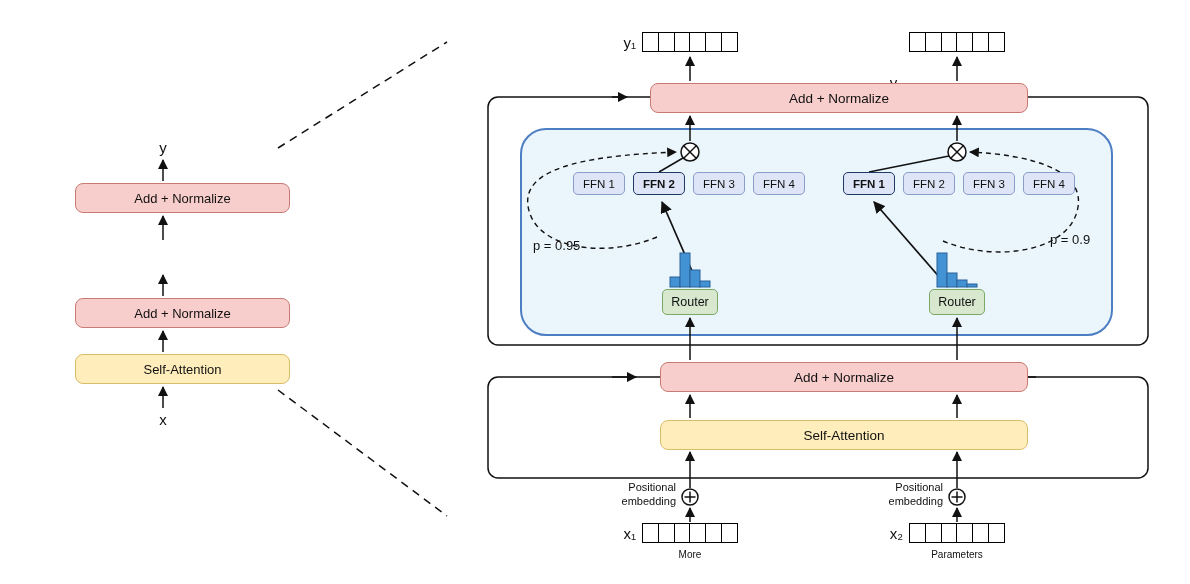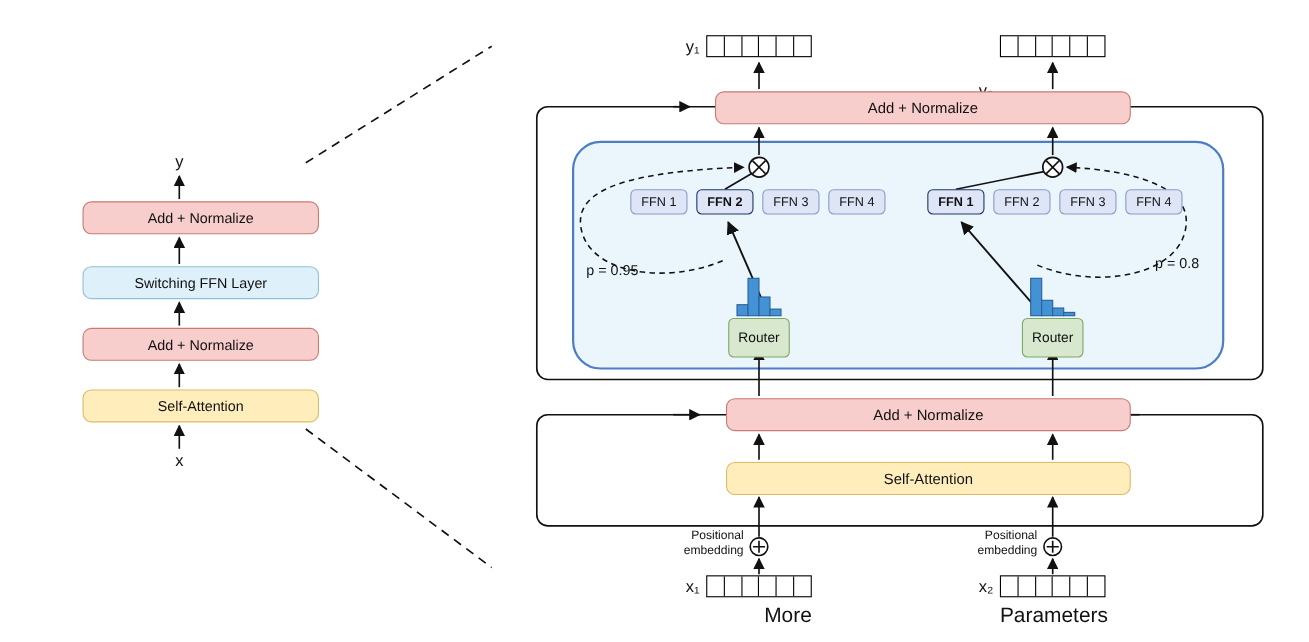--- a/index.html
+++ b/index.html
@@ -15,35 +15,35 @@
 
   .container-box { position:absolute; border:2.6px solid var(--container-stroke);
                    background:var(--container-fill); border-radius:26px; }
 
   .ffn-row { position:absolute; display:flex; gap:8px; }
   .ffn { width:52px; height:23px; display:flex; align-items:center; justify-content:center;
          font-size:11.5px; background:var(--ffn-fill); border:1.3px solid var(--ffn-stroke);
          border-radius:5px; }
   .ffn.selected { border:1.9px solid var(--ffn-selected-stroke); font-weight:bold; }
 
-  .router { position:absolute; width:56px; height:36px; display:flex; align-items:center;
+  .router { position:absolute; width:56px; height:26px; display:flex; align-items:center;
             justify-content:center; font-size:12.5px; background:var(--router-fill);
             border:1.4px solid var(--router-stroke); border-radius:5px; }
 
   .token-box { position:absolute; width:96px; height:20px; display:flex;
                border:1.8px solid #000; background:#fff; }
   .token-box span { flex:1 1 0; border-left:1.6px solid #000; }
   .token-box span:first-child { border-left:none; }
 
   .tok-lbl { position:absolute; width:36px; font-size:15px; text-align:right; }
   .axis-lbl { position:absolute; width:30px; font-size:15px; text-align:center; }
   .p-lbl { position:absolute; font-size:13px; }
   .pos-lbl { position:absolute; width:90px; text-align:right; font-size:11px;
              line-height:1.25; white-space:pre-line; }
-  .word { position:absolute; width:96px; text-align:right; font-size:19px; }
+  .word { position:absolute; width:96px; text-align:center; font-size:10px; }
 </style>
 </head>
 <body>
 
 <div class="canvas">
 
   <div class="container-box" style="left:520px; top:128px; width:593px; height:208px;"></div>
 
   <svg class="wires" width="1190" height="584" viewBox="0 0 1190 584">
     <defs>
@@ -148,23 +148,20 @@
       <circle cx="957" cy="497" r="8"></circle>
       <line x1="957" y1="491.5" x2="957" y2="502.5"></line>
       <line x1="951.5" y1="497" x2="962.5" y2="497"></line>
     </g>
   </svg>
 
   <div class="axis-lbl" style="left:148px; top:139px;">y</div>
   <div class="box norm" style="left:55px; top:183px; width:215px; height:30px;">
     <span>Add + Normalize</span>
   </div>
-  <div class="box switch" style="left:55px; top:242px; width:215px; height:30px;">
-    <span>Switching FFN Layer</span>
-  </div>
   <div class="box norm" style="left:55px; top:298px; width:215px; height:30px;">
     <span>Add + Normalize</span>
   </div>
   <div class="box attn" style="left:55px; top:354px; width:215px; height:30px;">
     <span>Self-Attention</span>
   </div>
   <div class="axis-lbl" style="left:148px; top:411px;">x</div>
 
   <div class="tok-lbl" style="left:600px; top:34px;">y₁</div>
   <div class="token-box" style="left:642px; top:32px;">
@@ -212,21 +209,21 @@
       </div>
     <div class="ffn">
         <span>FFN 3</span>
       </div>
     <div class="ffn">
         <span>FFN 4</span>
       </div>
   </div>
 
   <div class="p-lbl" style="left:533px; top:238px;">p = 0.95</div>
-  <div class="p-lbl" style="left:1050px; top:232px;">p = 0.8</div>
+  <div class="p-lbl" style="left:1050px; top:232px;">p = 0.9</div>
 
   <div class="router" style="left:662px; top:289px;">
     <span>Router</span>
   </div>
   <div class="router" style="left:929px; top:289px;">
     <span>Router</span>
   </div>
 
   <div class="box norm" style="left:640px; top:362px; width:368px; height:30px; font-size:13.5px;">
     <span>Add + Normalize</span>

